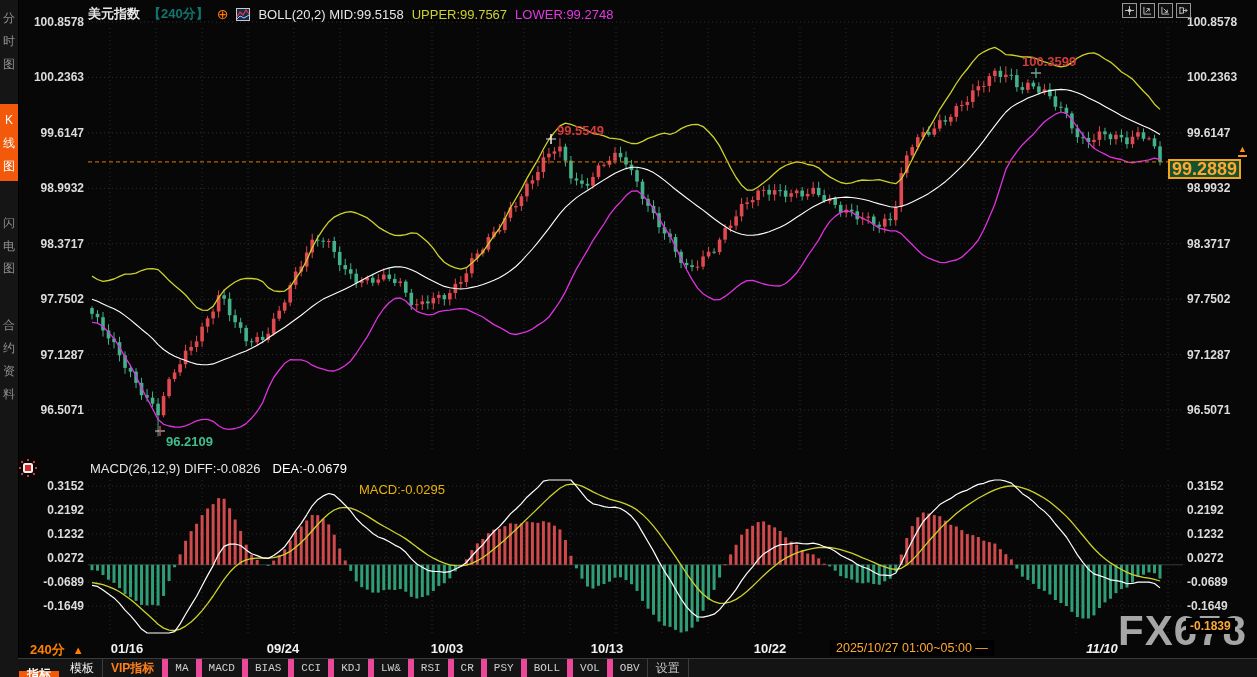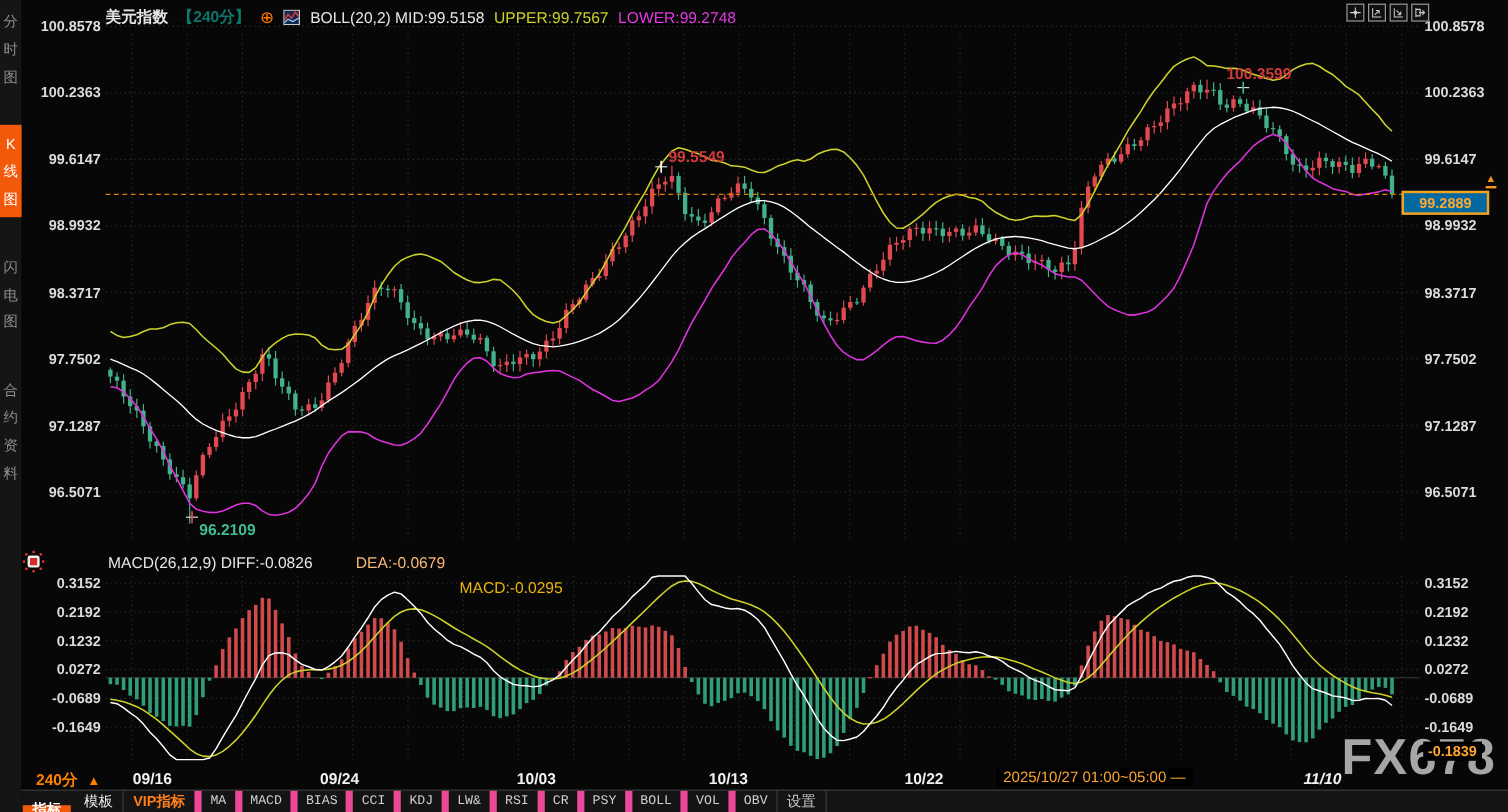--- a/index.html
+++ b/index.html
@@ -23,34 +23,34 @@
   .l-boll{color:#e6e6e6;}
   .l-up{color:#cdd22b;}
   .l-lo{color:#e23ae2;}
   
   .tools{position:absolute;left:1122px;top:3px;display:flex;gap:3px;z-index:4;}
   .tool{width:13px;height:13px;border:1px solid #979797;background:#101010;display:flex;
         align-items:center;justify-content:center;cursor:pointer;}
   
   .mlegend{position:absolute;left:90px;top:461px;display:flex;gap:12px;font-size:13px;z-index:4;white-space:nowrap;}
   .m-main{color:#e6e6e6;}
-  .m-dea{color:#fdba74;margin-left:24px;}
+  .m-dea{color:#ffffff;}
   .m-macd{color:#eab308;margin-top:21px;}
   
   .sun{position:absolute;left:20px;top:460px;width:16px;height:16px;z-index:4;}
   .sun i{position:absolute;left:3px;top:3px;width:6px;height:6px;background:#d42a2a;
          border:2px solid #f0f0f0;border-radius:2px;}
   .sun::before{content:"";position:absolute;left:7px;top:7px;width:2px;height:2px;background:#e03030;
     box-shadow:8px 0 #e03030,-8px 0 #e03030,0 8px #e03030,0 -8px #e03030,
                6px 6px #e03030,-6px 6px #e03030,6px -6px #e03030,-6px -6px #e03030;}
   
   .axlab{position:absolute;font-size:12px;font-weight:bold;color:#dcdcdc;z-index:2;line-height:16px;}
   
   .pbox{position:absolute;left:1168px;top:159px;width:69px;height:16px;border:2px solid #f7a21b;
-        background:#0369a1;color:#ffa733;font-weight:bold;font-size:12px;text-align:center;
+        background:#14532d;color:#ffa733;font-weight:bold;font-size:18px;text-align:center;
         line-height:16px;z-index:5;}
   .parrow{position:absolute;left:1238px;top:145px;color:#f7931a;font-size:9px;line-height:1;
           border-bottom:2px solid #f7931a;padding-bottom:1px;z-index:5;}
   .mval{position:absolute;left:1186px;top:618px;background:#000;color:#ffa733;font-weight:bold;
         font-size:12px;padding:1px 4px;z-index:6;}
   
   .wm{position:absolute;left:1118px;top:610px;font-size:42px;font-weight:bold;color:#a6a6a6;
       z-index:5;letter-spacing:1px;line-height:1;}
   
   .timerow{position:absolute;left:18px;right:0;top:638px;height:20px;z-index:4;}
@@ -841,21 +841,21 @@
     </div>
 
   <div class="wm">FX678</div>
   <div class="pbox">99.2889</div>
   <div class="parrow">▲</div>
   <div class="mval">-0.1839</div>
 
   <div class="timerow">
     <span class="tf"><span>240分</span><b>▲</b></span>
     <span class="session">2025/10/27 01:00~05:00 —</span>
-  <div class="dlab" style="left: 64px;">09/16</div>
+  <div class="dlab" style="left: 64px;">01/16</div>
       <div class="dlab" style="left: 220px;">09/24</div>
       <div class="dlab" style="left: 384px;">10/03</div>
       <div class="dlab" style="left: 544px;">10/13</div>
       <div class="dlab" style="left: 707px;">10/22</div>
       <div class="dlab" style="left: 1039px; font-style: italic;">11/10</div>
     </div>
 
   <div class="toolbar" id="toolbar">
       <div class="tb active">指标</div>
       <div class="tb plain">模板</div>

